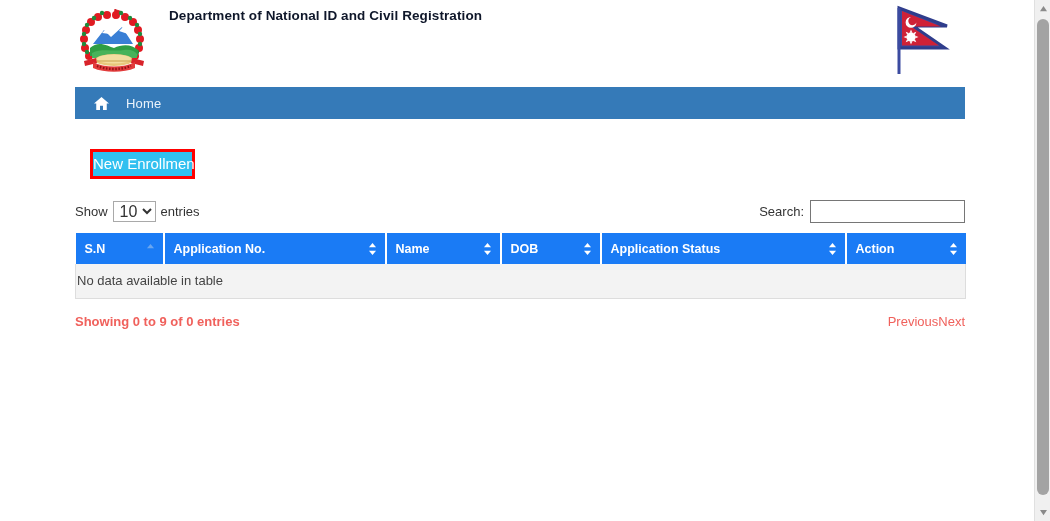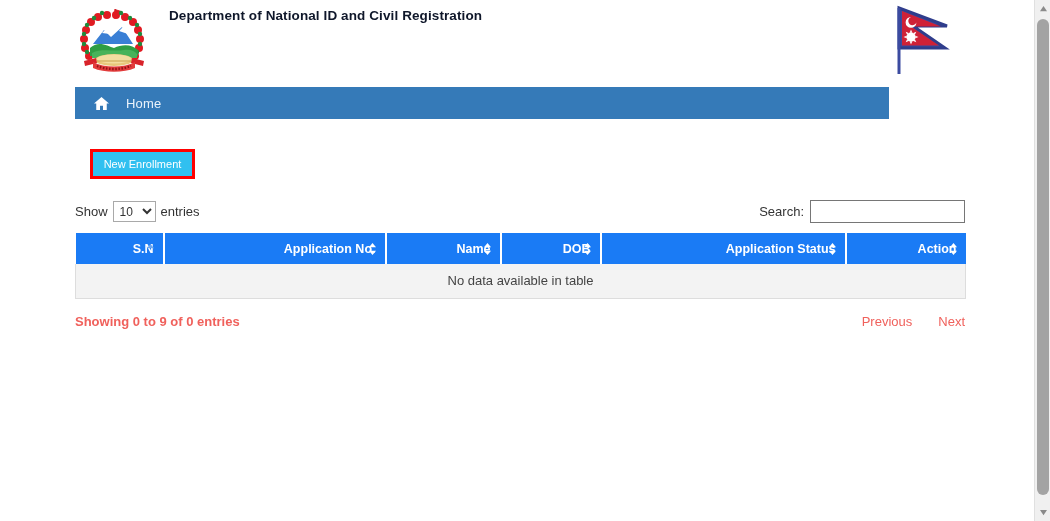--- a/index.html
+++ b/index.html
@@ -50,21 +50,21 @@
   .flag {
     position: absolute;
     left: 812px; top: 4px;
     width: 78px; height: 74px;
   }
 
   
   .navbar {
     position: absolute;
     left: 75px; top: 87px;
-    width: 814px; height: 32px;
+    width: 890px; height: 32px;
     background: #357ab8;
     display: flex;
     align-items: center;
   }
   .nav-home-icon {
     width: 34px;
     display: flex;
     align-items: center;
     justify-content: center;
     margin-left: 9px;
@@ -84,21 +84,21 @@
     border: 3px solid #ff0000;
   }
   .btn-new-enrollment {
     position: absolute;
     left: 93px; top: 152px;
     width: 99px; height: 24px;
     background: #31c0f0;
     border: none;
     color: #ffffff;
     font-family: "Liberation Sans", sans-serif;
-    font-size: 11px;
+    font-size: 15px;
     line-height: 24px;
     text-align: center;
     padding: 0;
     cursor: pointer;
     white-space: nowrap;
   }
 
   
   .dt-length {
     position: absolute;
@@ -106,21 +106,21 @@
     display: flex;
     align-items: center;
     font-size: 13px;
     color: #333333;
   }
   .dt-length .lbl-pre { margin-right: 5px; }
   .dt-length .lbl-post { margin-left: 5px; }
   .dt-select {
     width: 43px; height: 21px;
     font-family: "Liberation Sans", sans-serif;
-    font-size: 12px;
+    font-size: 16px;
     color: #333;
     background: #ffffff;
     border: 1px solid #a9a9a9;
     padding: 0 2px;
   }
   .dt-filter {
     position: absolute;
     right: 69px; top: 200px;
     display: flex;
     align-items: center;
@@ -144,59 +144,57 @@
     left: 75px; top: 233px;
     width: 890px;
     border-collapse: collapse;
     table-layout: fixed;
   }
   .dt-table th {
     background: #1a7bf5;
     color: #ffffff;
     font-size: 12.5px;
     font-weight: 700;
-    text-align: right;
+    text-align: left;
     height: 31px;
     padding: 8px 9px;
     border-right: 2px solid #ffffff;
     position: relative;
     white-space: nowrap;
     cursor: pointer;
   }
   .dt-table th:last-child { border-right: none; }
   .sort-both, .sort-asc {
     position: absolute;
     right: 8px; top: 50%;
     transform: translateY(-50%);
     width: 9px; height: 14px;
   }
   .dt-table td.empty-cell {
     background: #f3f3f3;
     border: 1px solid #dddddd;
     border-top: none;
     color: #444444;
     font-size: 13px;
-    text-align: center;
     height: 34px;
   }
 
   
   .dt-info {
     position: absolute;
     left: 75px; top: 314px;
     color: #f0615c;
     font-size: 13px;
     font-weight: 700;
   }
   .dt-paginate {
     position: absolute;
     right: 69px; top: 314px;
     display: flex;
     align-items: center;
-    gap: 26px;
   }
   .page-link {
     color: #f0615c;
     font-size: 13px;
     text-decoration: none;
     cursor: pointer;
   }
 
   
   .scrollbar {

